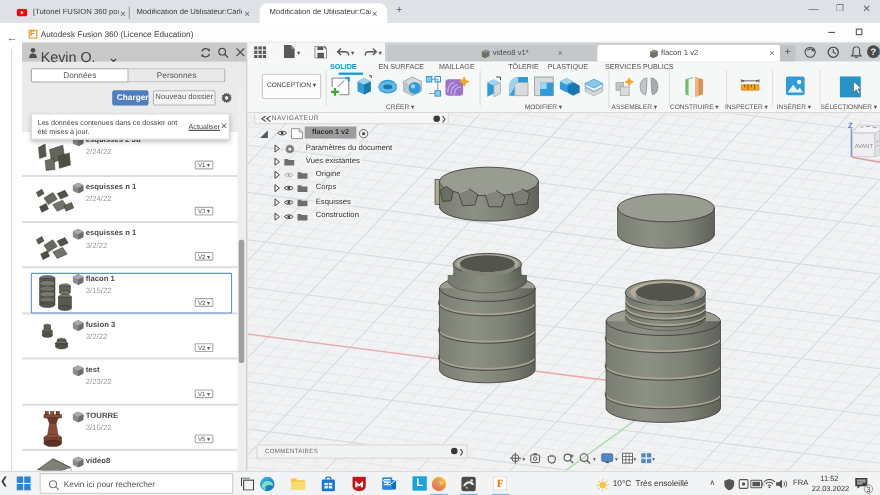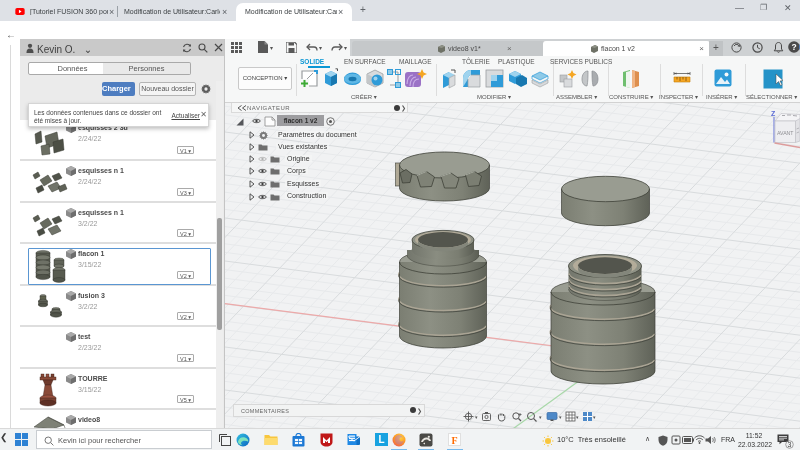--- a/index.html
+++ b/index.html
@@ -21,24 +21,24 @@
 
 
 #fwin { left:20px; top:22px; width:780px; height:406px; background:#fff; }
 #ftitle { left:0; top:0; width:780px; height:17px; background:#fdfdfd; border-bottom:1px solid #e3e3e3; }
 #ftitle .logo { position:absolute; left:5.5px; top:4.5px; width:8px; height:8px; background:#fff; border:1px solid #e59700; border-radius:1px; color:#e08300; font-size:7px; font-weight:bold; line-height:7px; text-align:center; }
 #ftitle .t { position:absolute; left:17px; top:5px; font-size:7.5px; color:#444; }
 
 
 #dpanel { left:0; top:17px; width:205px; height:389px; background:#ebebeb; border-right:1px solid #c4c4c4; }
 #dphead { left:0; top:0; width:204px; height:17px; background:#c9c9c9; }
-#dphead .nm { position:absolute; left:17px; top:4.5px; font-size:10px; color:#3f3f3f; }
+#dphead .nm { position:absolute; left:17px; top:4.5px; font-size:13px; color:#3f3f3f; }
 #dptabs { left:8px; top:23px; width:177px; height:13px; }
 .dtab { position:absolute; top:0; height:13px; border:1px solid #a9a9a9; font-size:7.5px; color:#555; text-align:center; line-height:12px; }
-#dbtn1 { position:absolute; left:82px; top:43px; width:33px; height:14px; background:#4e7dc0; border-radius:2px; color:#fff; font-size:7.5px; font-weight:bold; text-align:left; line-height:14px; }
+#dbtn1 { position:absolute; left:82px; top:43px; width:33px; height:14px; background:#4e7dc0; border-radius:2px; color:#fff; font-size:7.5px; font-weight:bold; text-align:right; line-height:14px; }
 #dbtn2 { position:absolute; left:119px; top:43px; width:57px; height:14px; background:#f4f4f4; border:1px solid #b5b5b5; border-radius:2px; color:#555; font-size:7px; text-align:center; line-height:12px; white-space:nowrap; }
 #dlist { left:0; top:81px; width:196px; height:308px; background:#fff; }
 .fitem { position:absolute; left:0; width:196px; height:41px; background:#fff; border-bottom:2px solid #dedede; }
 .fitem .nm { position:absolute; left:58px; top:6px; font-size:7px; font-weight:bold; color:#4a4a4a; }
 .fitem .dt { position:absolute; left:58px; top:17px; font-size:7px; color:#999; }
 .fitem .vb { position:absolute; right:22px; bottom:5px; width:17px; height:8px; border:1px solid #aaa; border-radius:1px; font-size:5.5px; color:#555; text-align:center; line-height:8px; background:#fdfdfd; }
 .cube { position:absolute; left:46px; top:5px; }
 #scrolltrack { position:absolute; right:1px; top:42px; width:7px; height:347px; background:#eeeeee; }
 #scrollthumb { position:absolute; right:2px; top:179px; width:5px; height:112px; background:#9f9f9f; border-radius:2px; }
 #popup { position:absolute; left:8px; top:64px; width:181px; height:24px; background:#fff; border:1px solid #d5d5d5; box-shadow:0 2px 4px rgba(0,0,0,0.25); }
@@ -95,20 +95,26 @@
     <div style="position:absolute;left:760px;top:3px;font-size:8px;color:#5f6368;">❐</div>
     <div style="position:absolute;left:784px;top:3px;font-size:9px;color:#5f6368;">✕</div>
   </div>
 
   <div id="leftstrip" class="abs">
       <div id="backarr">←</div>
       <div style="position:absolute;left:10px;top:24px;width:1px;height:383px;background:#dadada;"></div>
     </div>
 
   <div id="fwin" class="abs">
+    <div id="ftitle" class="abs">
+      <div class="logo">F</div>
+      <div class="t">Autodesk Fusion 360 (Licence Education)</div>
+      <div style="position:absolute;left:733px;top:7px;width:6px;height:1.2px;background:#555;"></div>
+        <div style="position:absolute;left:758px;top:4px;width:6px;height:6px;border:1.2px solid #555;"></div>
+    </div>
 
     <div id="dpanel" class="abs">
       <div id="dphead" class="abs">
         <svg style="position:absolute;left:6px;top:4px" width="8" height="10" viewBox="0 0 9 11">
             <circle cx="4.5" cy="3" r="2.4" fill="#4e4e4e"></circle>
             <path d="M0.5 11 C0.5 7.5 2 6.2 4.5 6.2 C7 6.2 8.5 7.5 8.5 11 Z" fill="#4e4e4e"></path>
           </svg>
         <div class="nm">Kevin O.&nbsp;&nbsp;&nbsp;⌄</div>
         <svg style="position:absolute;right:32px;top:4px" width="10" height="10" viewBox="0 0 10 10">
             <path d="M1.5 4 A 3.8 3.8 0 0 1 8.5 3.2 M8.5 6 A 3.8 3.8 0 0 1 1.5 6.8" fill="none" stroke="#4a4a4a" stroke-width="1.1"></path>
@@ -118,21 +124,21 @@
         <svg style="position:absolute;right:16px;top:4px" width="10" height="10" viewBox="0 0 10 10">
             <circle cx="4" cy="4" r="3" fill="none" stroke="#4a4a4a" stroke-width="1.1"></circle>
             <path d="M6.3 6.3 L9.3 9.3" stroke="#4a4a4a" stroke-width="1.2"></path>
           </svg>
         <svg style="position:absolute;right:1.5px;top:4px" width="9" height="9" viewBox="0 0 9 9">
             <path d="M1 1 L8 8 M8 1 L1 8" stroke="#4a4a4a" stroke-width="1.2"></path>
           </svg>
       </div>
       <div id="dptabs" class="abs">
         <div class="dtab" style="left:0;width:89px;background:#fff;border-radius:2px 0 0 2px;">Données</div>
-        <div class="dtab" style="left:75px;width:88px;background:#e9e9e9;border-left:none;border-radius:0 2px 2px 0;">Personnes</div>
+        <div class="dtab" style="left:89px;width:88px;background:#e9e9e9;border-left:none;border-radius:0 2px 2px 0;">Personnes</div>
       </div>
       <div id="dbtn1">Charger</div>
       <div id="dbtn2">Nouveau dossier</div>
       <svg style="position:absolute;left:181px;top:45px" width="10" height="10" viewBox="0 0 11 11">
           <path fill="#5a5a5a" d="M5.5 0 L6.3 1.6 L8.1 0.9 L8.4 2.7 L10.2 2.9 L9.5 4.6 L11 5.5 L9.5 6.4 L10.2 8.1 L8.4 8.3 L8.1 10.1 L6.3 9.4 L5.5 11 L4.7 9.4 L2.9 10.1 L2.6 8.3 L0.8 8.1 L1.5 6.4 L0 5.5 L1.5 4.6 L0.8 2.9 L2.6 2.7 L2.9 0.9 L4.7 1.6 Z"></path>
           <circle cx="5.5" cy="5.5" r="1.8" fill="#ebebeb"></circle>
         </svg>
 
       <div id="dlist" class="abs">
         <div class="fitem" style="top:0;height:41px;">

